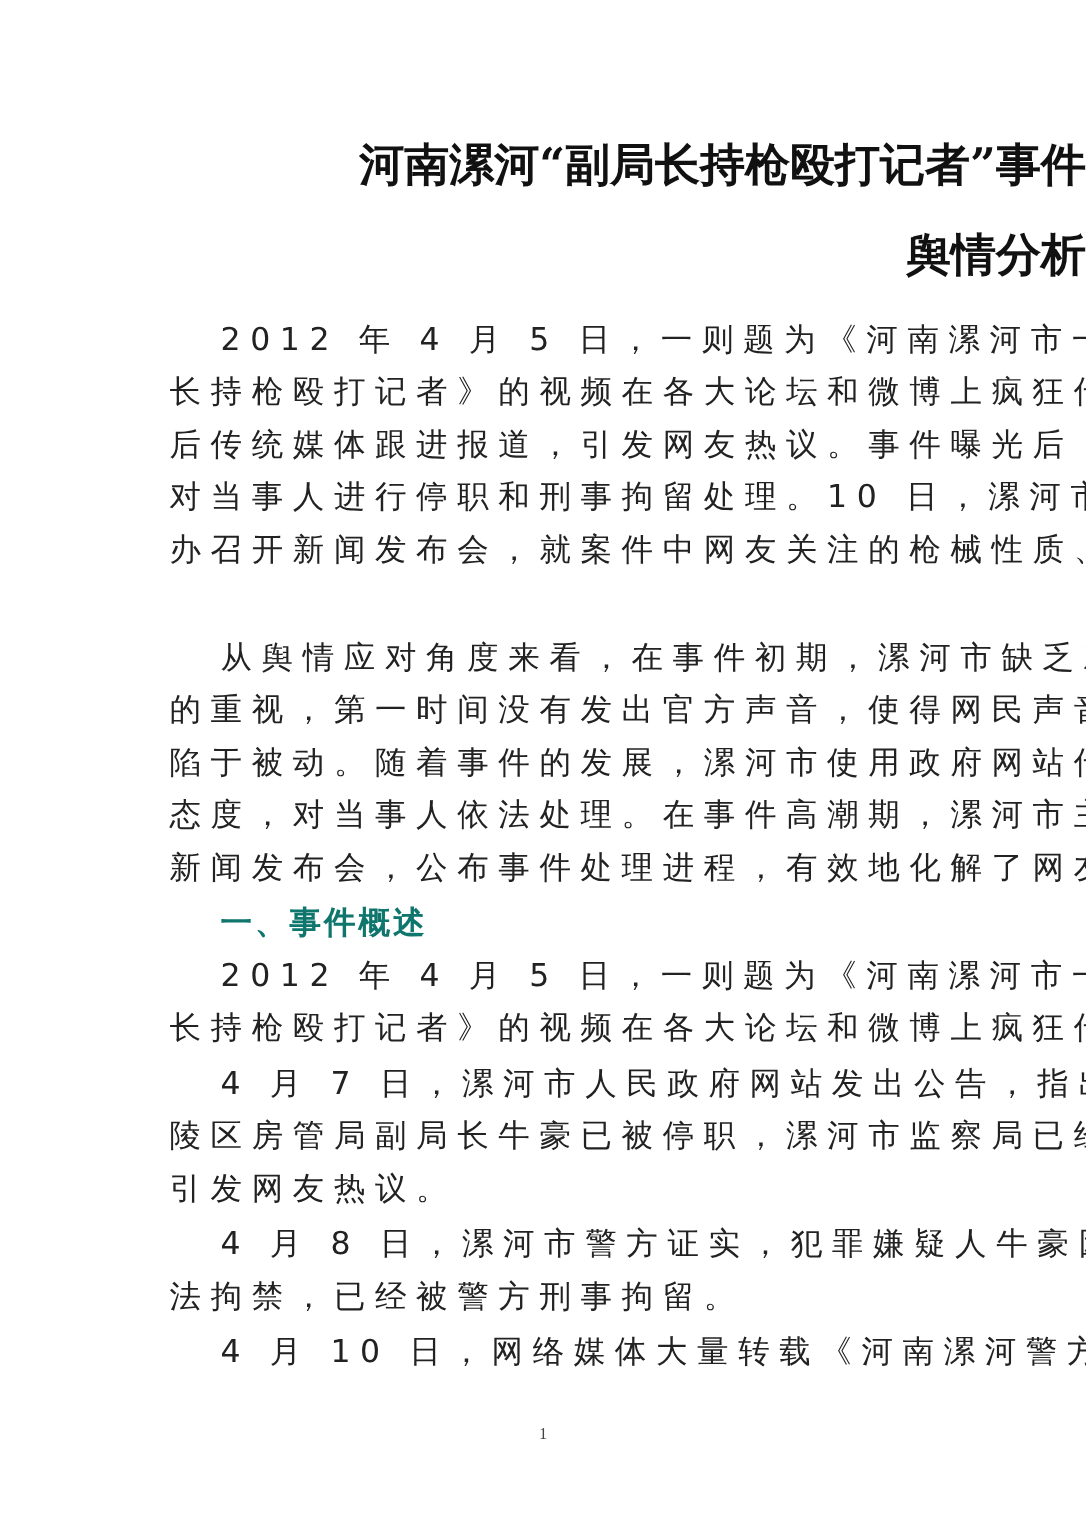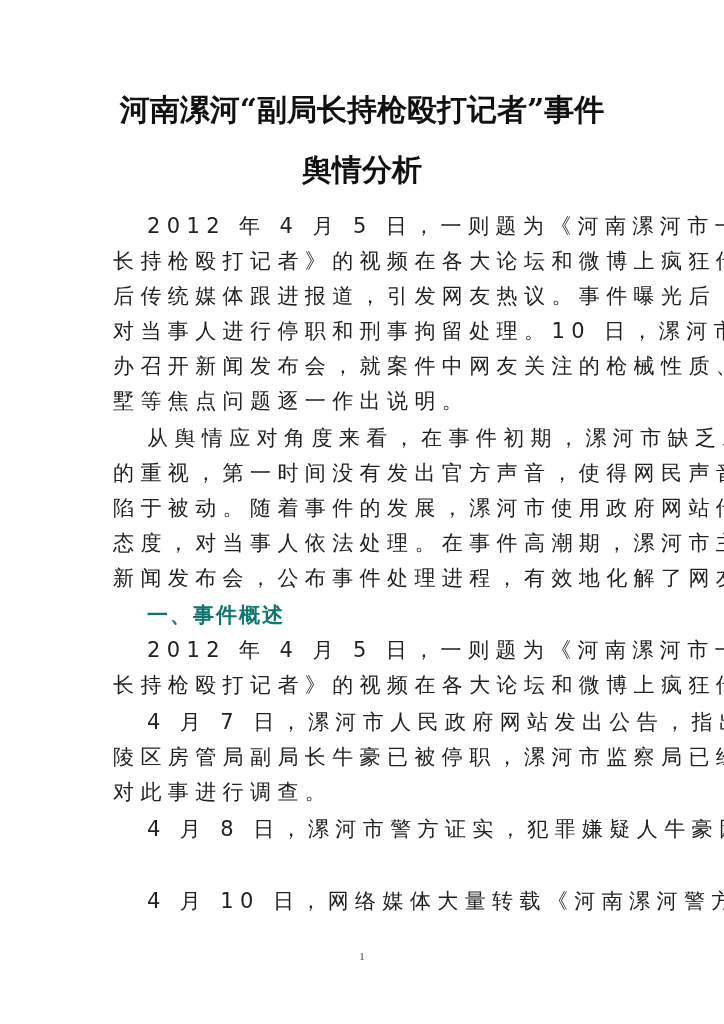--- a/index.html
+++ b/index.html
@@ -1,19 +1,19 @@
 <!DOCTYPE html>
 <html><head>
 <meta charset="utf-8">
 <style>
   html, body { margin: 0; padding: 0; background: #ffffff; }
   body { width: 724px; height: 1024px; position: relative; overflow: hidden; }
   .page { position: absolute; left: 0; top: 0; width: 724px; height: 1024px; background: #fff; }
   .title {
-    position: absolute; left: 0; width: 724px; text-align: center;
+    position: absolute; left: 0; width: 724px; text-align: right;
     font-family: "DejaVu Serif", "Liberation Serif", serif;
     font-weight: bold; font-size: 30px; color: #111; letter-spacing: 0px;
   }
   .line {
     position: absolute; left: 113px; width: 502px;
     font-family: "DejaVu Sans", "Liberation Sans", sans-serif;
     font-size: 21px; color: #222; letter-spacing: 6.4px; white-space: nowrap;
     line-height: 24px;
   }
   .line.indent { left: 147px; width: 468px; }
@@ -29,35 +29,35 @@
 <div class="page">
 
   <div class="title" style="top:90px;">河南漯河“副局长持枪殴打记者”事件</div>
   <div class="title" style="top:150px;">舆情分析</div>
 
   <div class="line indent" style="top:214px;">2012 年 4 月 5 日，一则题为《河南漯河市一房管局副局</div>
   <div class="line" style="top:249px;">长持枪殴打记者》的视频在各大论坛和微博上疯狂传播，随</div>
   <div class="line" style="top:284px;">后传统媒体跟进报道，引发网友热议。事件曝光后，漯河市</div>
   <div class="line" style="top:319px;">对当事人进行停职和刑事拘留处理。10 日，漯河市政府新闻</div>
   <div class="line" style="top:354px;">办召开新闻发布会，就案件中网友关注的枪械性质、违建别</div>
-  <div class="line" style="top:389px;">墅等焦点问题逐一作出说明。</div>
 
   <div class="line indent" style="top:426px;">从舆情应对角度来看，在事件初期，漯河市缺乏对事件</div>
   <div class="line" style="top:461px;">的重视，第一时间没有发出官方声音，使得网民声音高涨，</div>
   <div class="line" style="top:496px;">陷于被动。随着事件的发展，漯河市使用政府网站传递处理</div>
   <div class="line" style="top:531px;">态度，对当事人依法处理。在事件高潮期，漯河市主动召开</div>
   <div class="line" style="top:566px;">新闻发布会，公布事件处理进程，有效地化解了网友的猜疑。</div>
 
   <div class="line indent heading" style="top:603px;">一、事件概述</div>
 
   <div class="line indent" style="top:638px;">2012 年 4 月 5 日，一则题为《河南漯河市一房管局副局</div>
   <div class="line" style="top:673px;">长持枪殴打记者》的视频在各大论坛和微博上疯狂传播。</div>
 
   <div class="line indent" style="top:710px;">4 月 7 日，漯河市人民政府网站发出公告，指出该市召</div>
   <div class="line" style="top:745px;">陵区房管局副局长牛豪已被停职，漯河市监察局已经介入，</div>
-  <div class="line" style="top:780px;">对此事进行调查。</div>
+  <div class="line" style="top:780px;">引发网友热议。</div>
 
   <div class="line indent" style="top:817px;">4 月 8 日，漯河市警方证实，犯罪嫌疑人牛豪因涉嫌非</div>
+  <div class="line" style="top:852px;">法拘禁，已经被警方刑事拘留。</div>
 
   <div class="line indent" style="top:889px;">4 月 10 日，网络媒体大量转载《河南漯河警方称“房管</div>
 
   <div class="pagenum">1</div>
 </div>
 
 </body></html>

